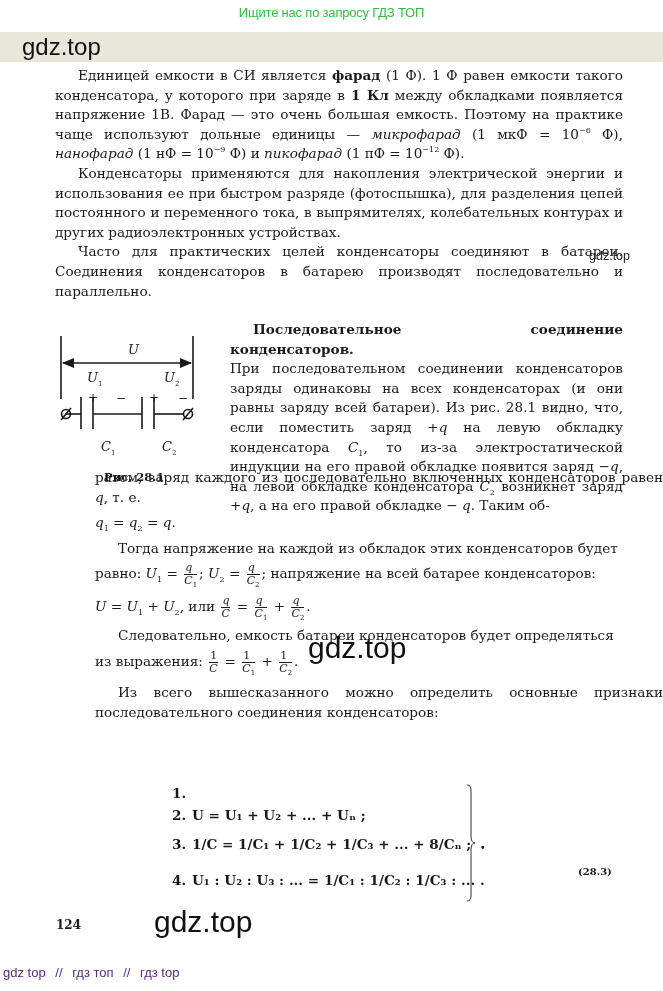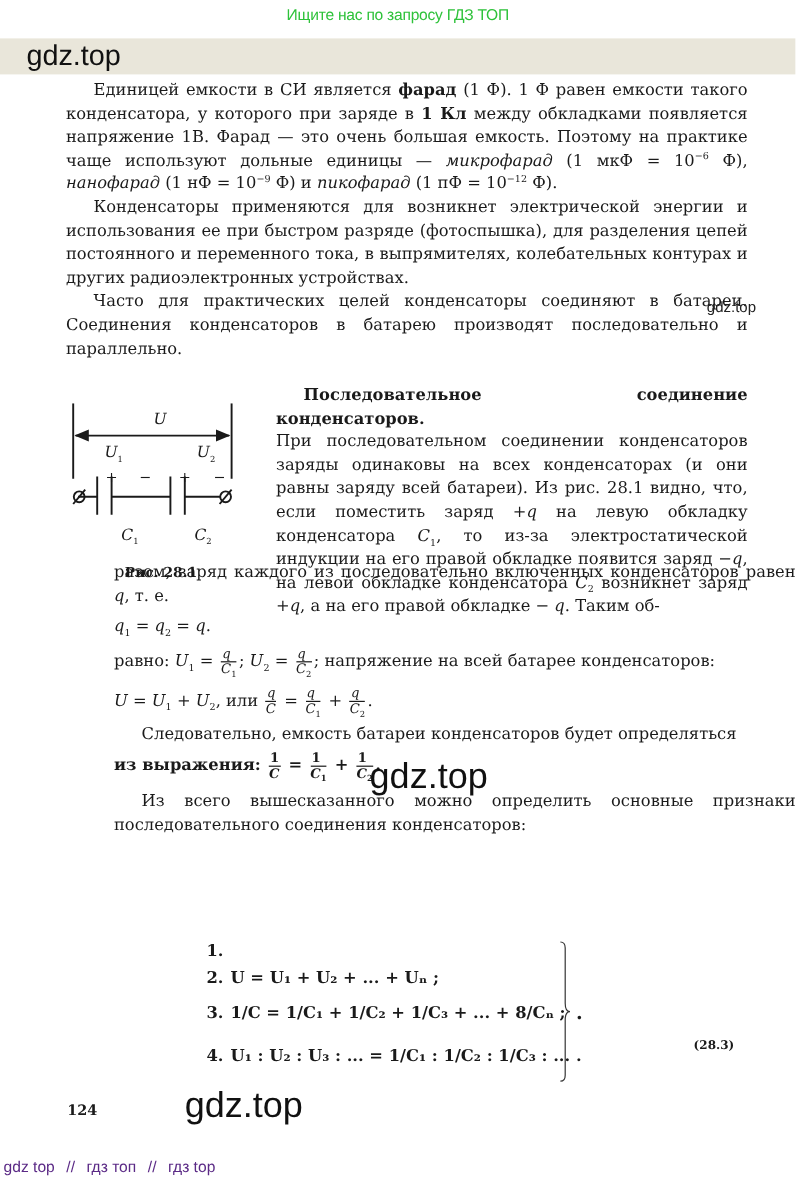--- a/index.html
+++ b/index.html
@@ -80,21 +80,21 @@
 <div class="top-banner">Ищите нас по запросу ГДЗ ТОП</div>
 
 <div class="header-band">
   <div class="header-logo">gdz.top</div>
 </div>
 
 <div class="page">
   <p class="p ind">
     <span>Единицей емкости в СИ является </span><span class="b">фарад</span><span> (1 Ф). 1 Ф равен емкости такого конденсатора, у которого при заряде в </span><span class="b">1 Кл</span><span> между обкладками появляется напряжение 1В. Фарад — это очень большая емкость. Поэтому на практике чаще используют дольные единицы — </span><span class="i">микрофарад</span><span> (1 мкФ = 10</span><sup>−6</sup><span> Ф), </span><span class="i">нанофарад</span><span> (1 нФ = 10</span><sup>−9</sup><span> Ф) и </span><span class="i">пикофарад</span><span> (1 пФ = 10</span><sup>−12</sup><span> Ф).</span>
   </p>
-  <p class="p ind">Конденсаторы применяются для возникнет электрической энергии и использования ее при быстром разряде (фотоспышка), для разделения цепей постоянного и переменного тока, в выпрямителях, колебательных контурах и других радиоэлектронных устройствах.</p>
+  <p class="p ind">Конденсаторы применяются для накопления электрической энергии и использования ее при быстром разряде (фотоспышка), для разделения цепей постоянного и переменного тока, в выпрямителях, колебательных контурах и других радиоэлектронных устройствах.</p>
   <p class="p ind">Часто для практических целей конденсаторы соединяют в батареи. Соединения конденсаторов в батарею производят последовательно и параллельно.</p>
 </div>
 
 <div class="wm-small">gdz.top</div>
 
 <div class="figure">
   <svg width="160" height="130" viewBox="0 0 160 130">
     <g stroke="#1a1a1a" stroke-width="1.6" fill="none">
       <line x1="3" y1="0" x2="3" y2="63"></line>
       <line x1="135" y1="0" x2="135" y2="63"></line>
@@ -131,28 +131,29 @@
 <div class="side-text">
   <p class="p" style="text-indent:23px;"><span class="b">Последовательное соединение конденсаторов.</span></p>
   <p class="p">
     <span>При последовательном соединении конденсаторов заряды одинаковы на всех конденсаторах (и они равны заряду всей батареи). Из рис. 28.1 видно, что, если поместить заряд </span><span class="math">+q</span><span> на левую обкладку конденсатора </span><span class="math"><span>C</span><sub>1</sub></span><span>, то из-за электростатической индукции на его правой обкладке появится заряд </span><span class="math">−q</span><span>, на левой обкладке конденсатора </span><span class="math"><span>C</span><sub>2</sub></span><span> возникнет заряд </span><span class="math">+q</span><span>, а на его правой обкладке </span><span class="math">− q</span><span>. Таким об-</span>
   </p>
 </div>
 
 <div class="page" style="top:468px;margin-left:40px;">
   <p class="p"><span>разом, заряд каждого  из последовательно включенных конденсаторов равен </span><span class="math">q</span><span>, т. е.</span></p>
   <p class="p center-eq math"><span>q</span><sub>1</sub><span style="font-style:normal"> = </span><span>q</span><sub>2</sub><span style="font-style:normal"> = </span><span>q</span><span style="font-style:normal">.</span></p>
+  <p class="p ind">Тогда напряжение на каждой из обкладок этих конденсаторов будет</p>
   <p class="p" style="margin-top:4px;">
     <span>равно: </span><span class="math">U</span><sub>1</sub><span> = </span><span class="frac"><span class="num">q</span><span class="den"><span>C</span><sub>1</sub></span></span><span>; </span><span class="math">U</span><sub>2</sub><span> = </span><span class="frac"><span class="num">q</span><span class="den"><span>C</span><sub>2</sub></span></span><span>; напряжение на всей батарее конденсаторов:</span>
   </p>
   <p class="p" style="margin-top:8px;">
     <span class="math">U</span><span> = </span><span class="math">U</span><sub>1</sub><span> + </span><span class="math">U</span><sub>2</sub><span>, или </span><span class="frac"><span class="num">q</span><span class="den">C</span></span><span> = </span><span class="frac"><span class="num">q</span><span class="den"><span>C</span><sub>1</sub></span></span><span> + </span><span class="frac"><span class="num">q</span><span class="den"><span>C</span><sub>2</sub></span></span><span>.</span>
   </p>
   <p class="p ind" style="margin-top:6px;">Следовательно, емкость батареи конденсаторов будет определяться</p>
-  <p class="p" style="margin-top:4px;font-weight:bold;">
+  <p class="p" style="margin-top:4px;">
     <span>из выражения: </span><span class="frac"><span class="num up">1</span><span class="den">C</span></span> = <span class="frac"><span class="num up">1</span><span class="den"><span>C</span><sub>1</sub></span></span> + <span class="frac"><span class="num up">1</span><span class="den"><span>C</span><sub>2</sub></span></span><span>.</span>
   </p>
   <p class="p ind" style="margin-top:8px;">Из всего вышесказанного можно определить основные признаки последовательного соединения конденсаторов:</p>
 </div>
 
 <div class="wm-mid">gdz.top</div>
 
 <div class="list-block">
   <div class="list-row">
       <span style="width:20px">1.</span>

